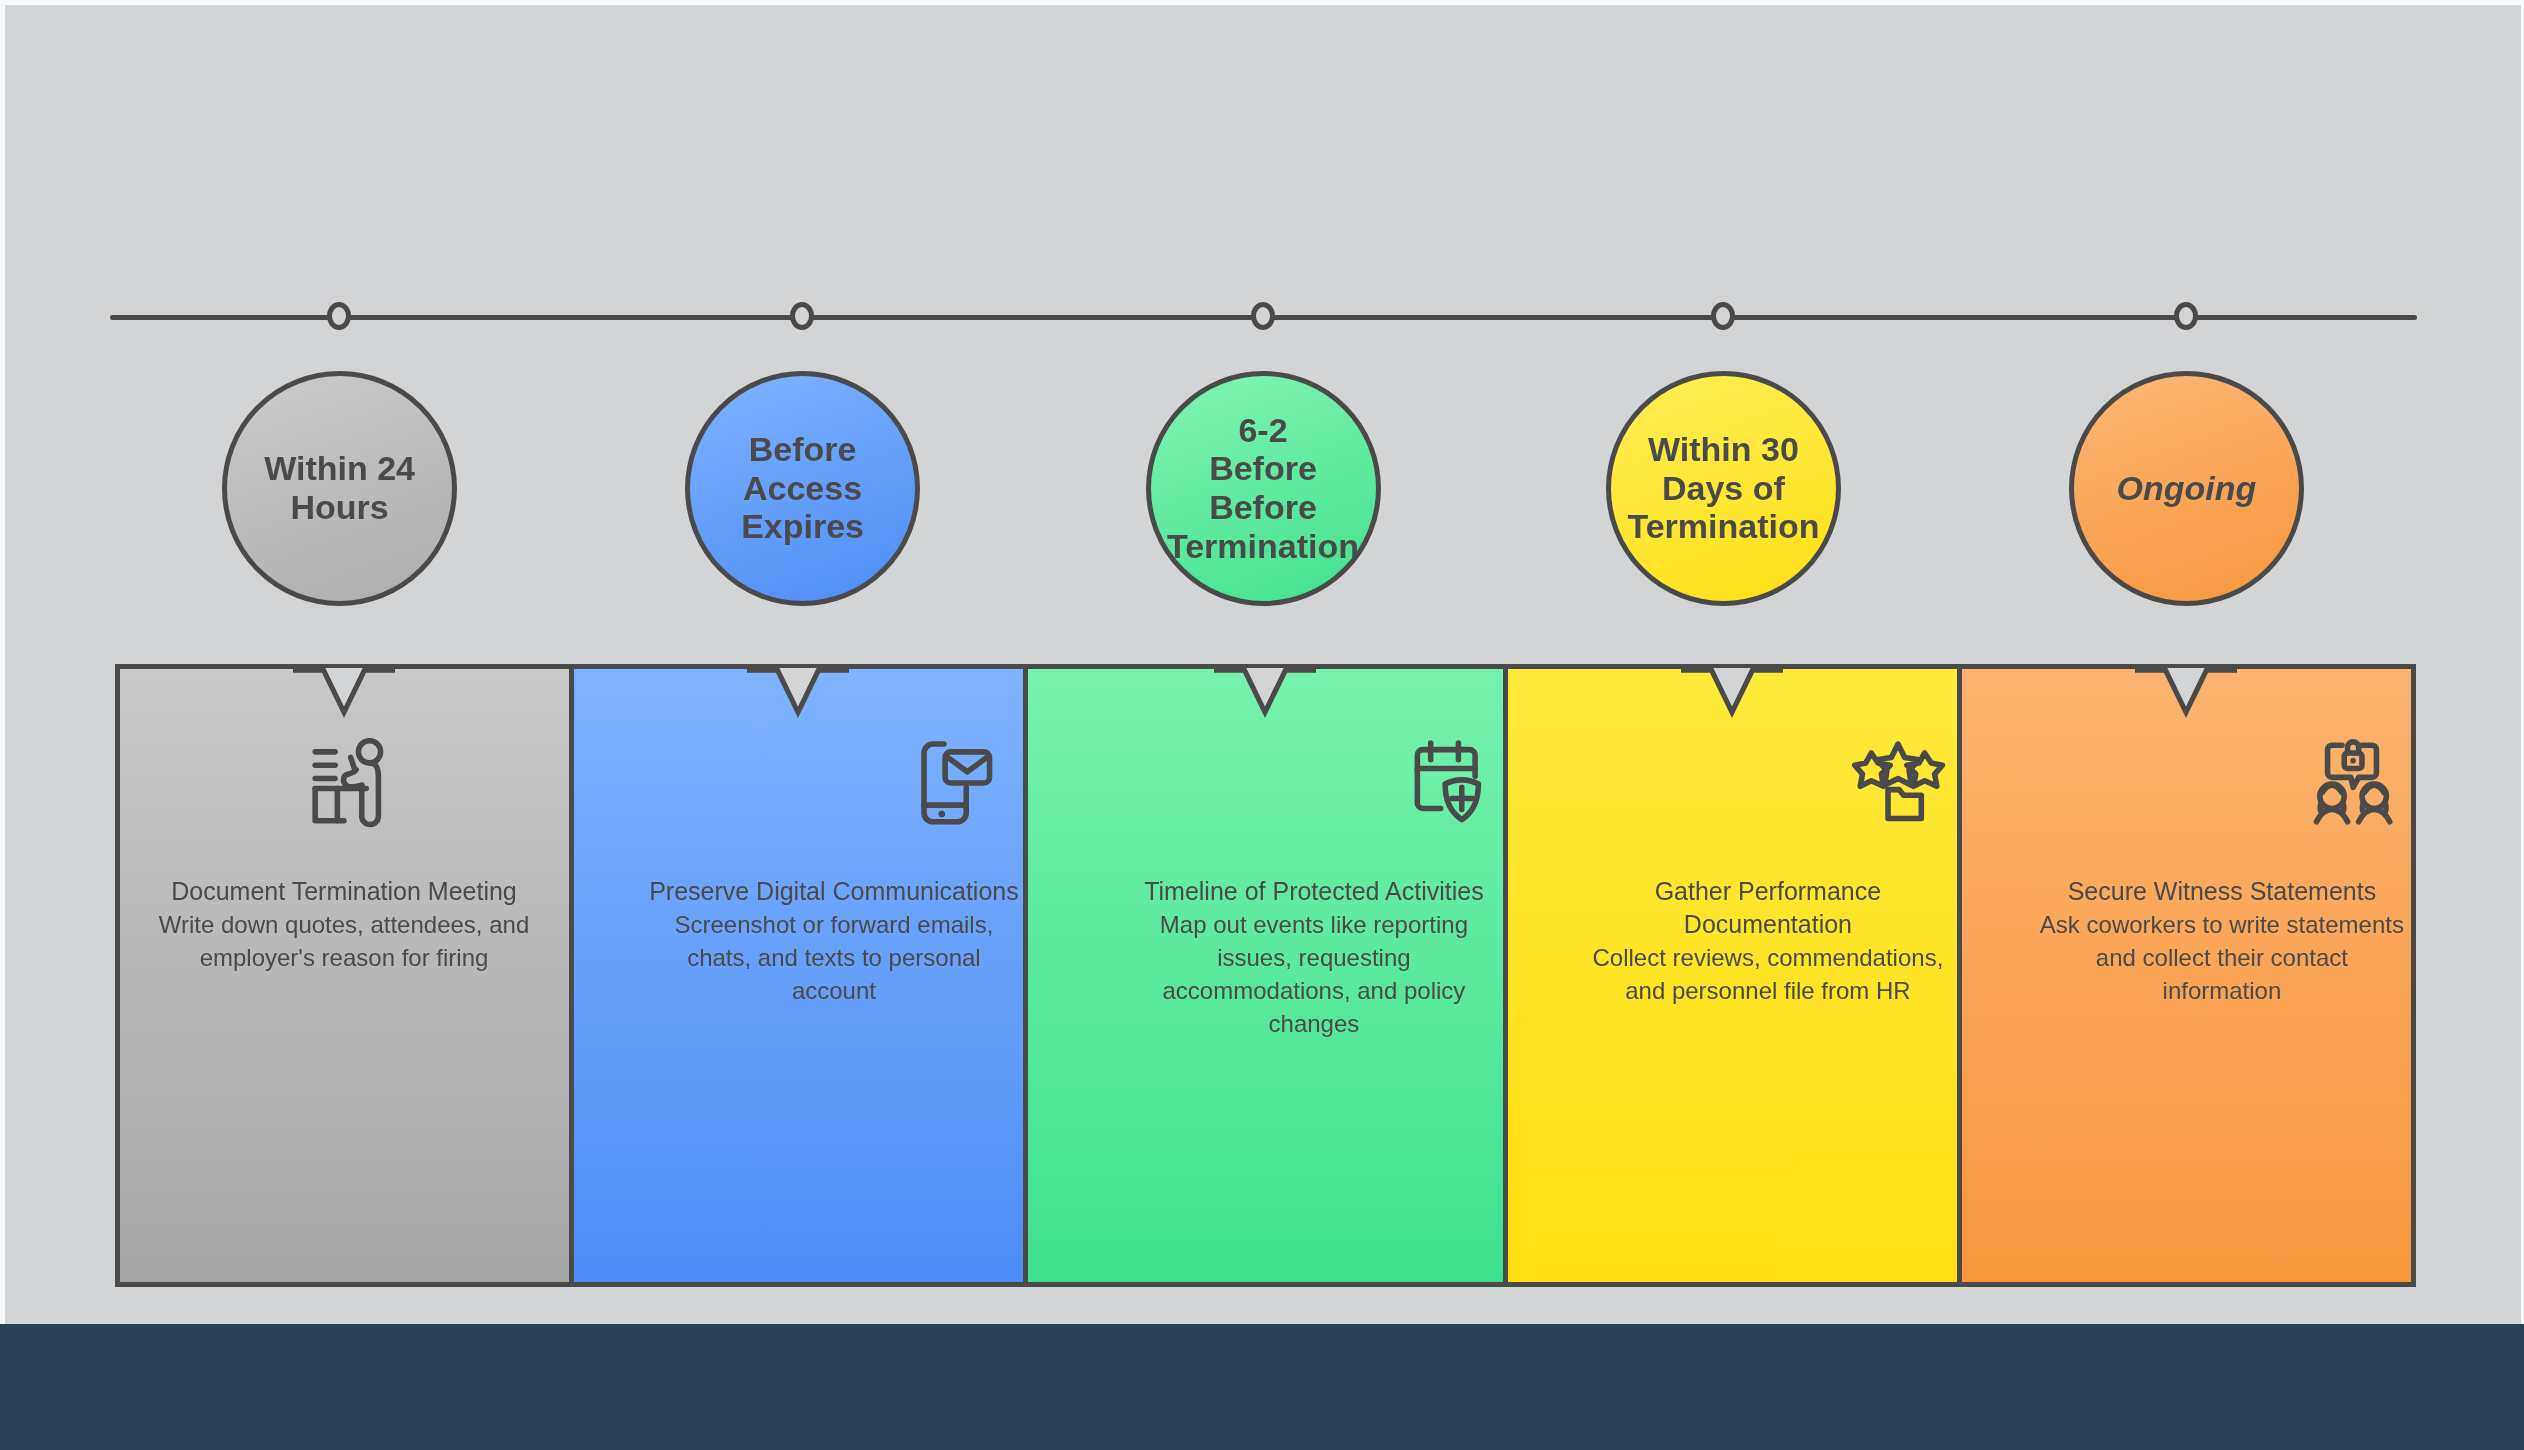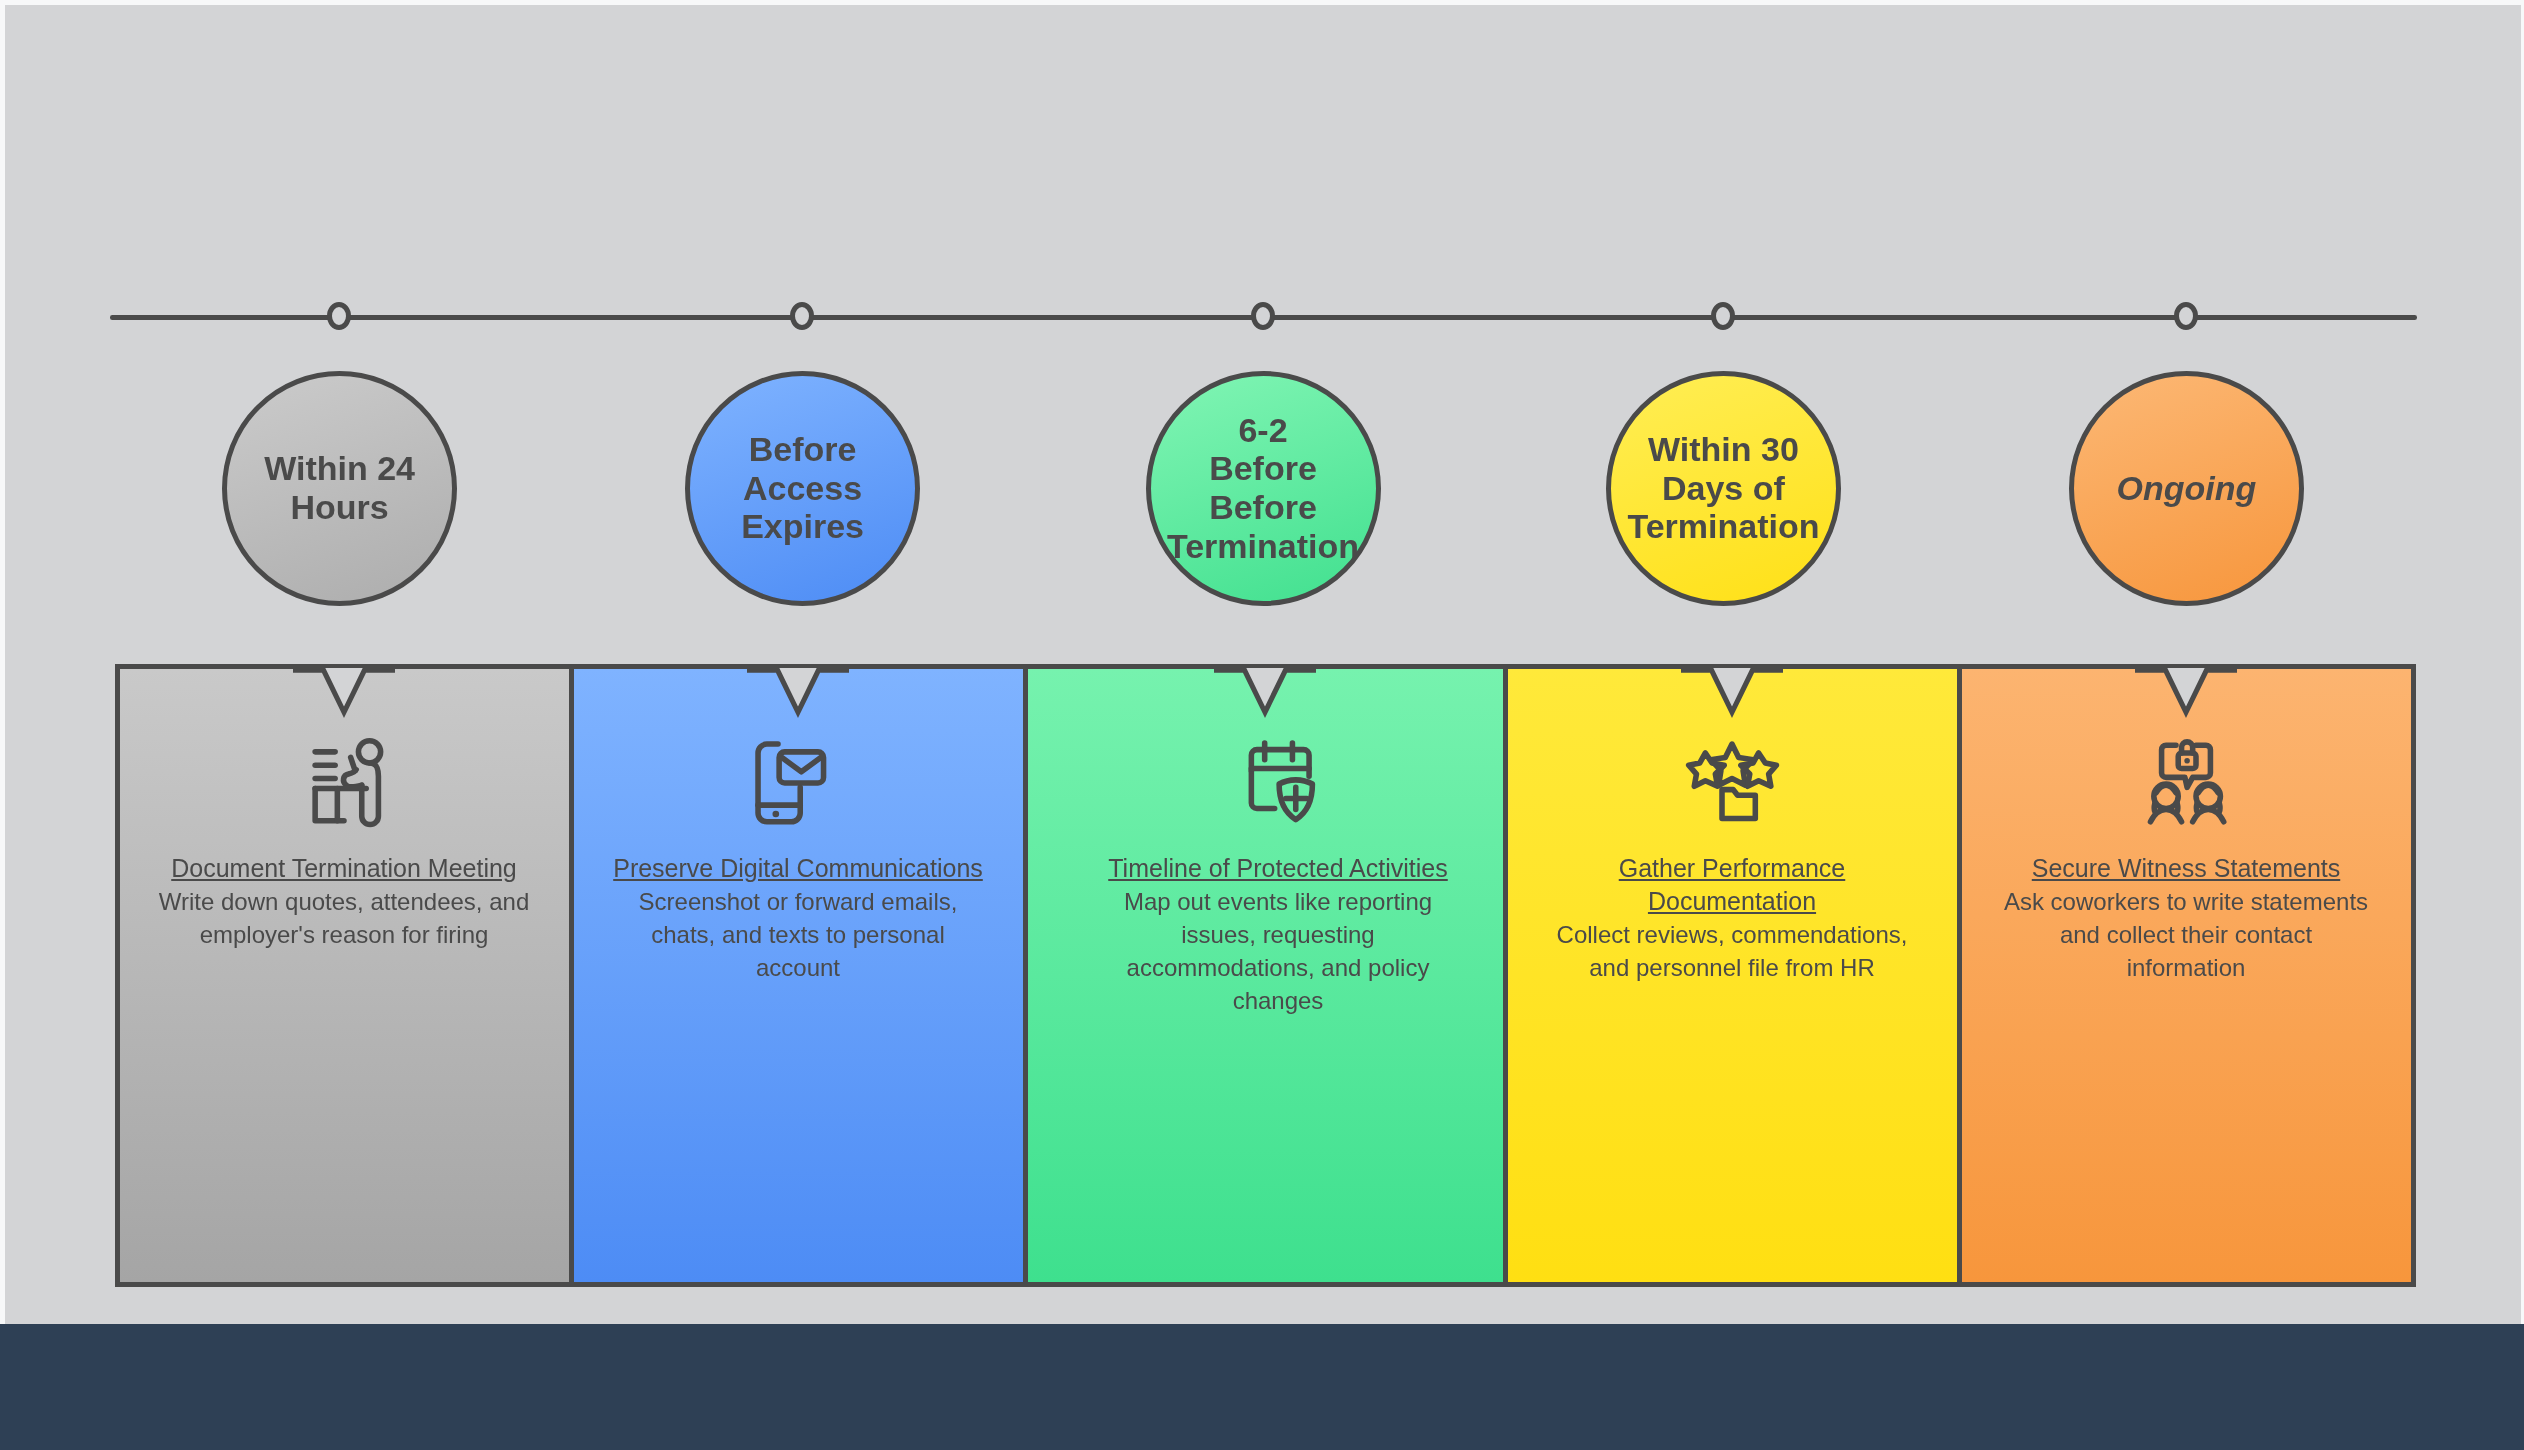--- a/index.html
+++ b/index.html
@@ -126,45 +126,45 @@
   .card {
     position: relative;
     flex: 1 1 0;
     overflow: visible;
     display: flex;
     flex-direction: column;
     align-items: center;
   }
   .card + .card {
     border-left: 5.1px solid #4a4a4a;
+    align-items: flex-end;
   }
   
   .notch {
     position: absolute;
     top: -0.6px;
     left: 50%;
     margin-left: -51px;
     width: 102px;
     height: 59px;
     pointer-events: none;
   }
 
   .card-icon {
     margin-top: 54px;
     width: 118px;
     height: 111px;
   }
   .card-title {
-    margin-top: 18px;
+    margin-top: 41px;
     width: 84%;
     text-align: center;
     font-size: 25px;
     line-height: 1.32;
     color: #4a4a4a;
-    text-decoration: underline;
   }
   .card-desc {
     width: 84%;
     text-align: center;
     font-size: 24px;
     line-height: 1.38;
     color: #4a4a4a;
   }
 </style>
 </head>

